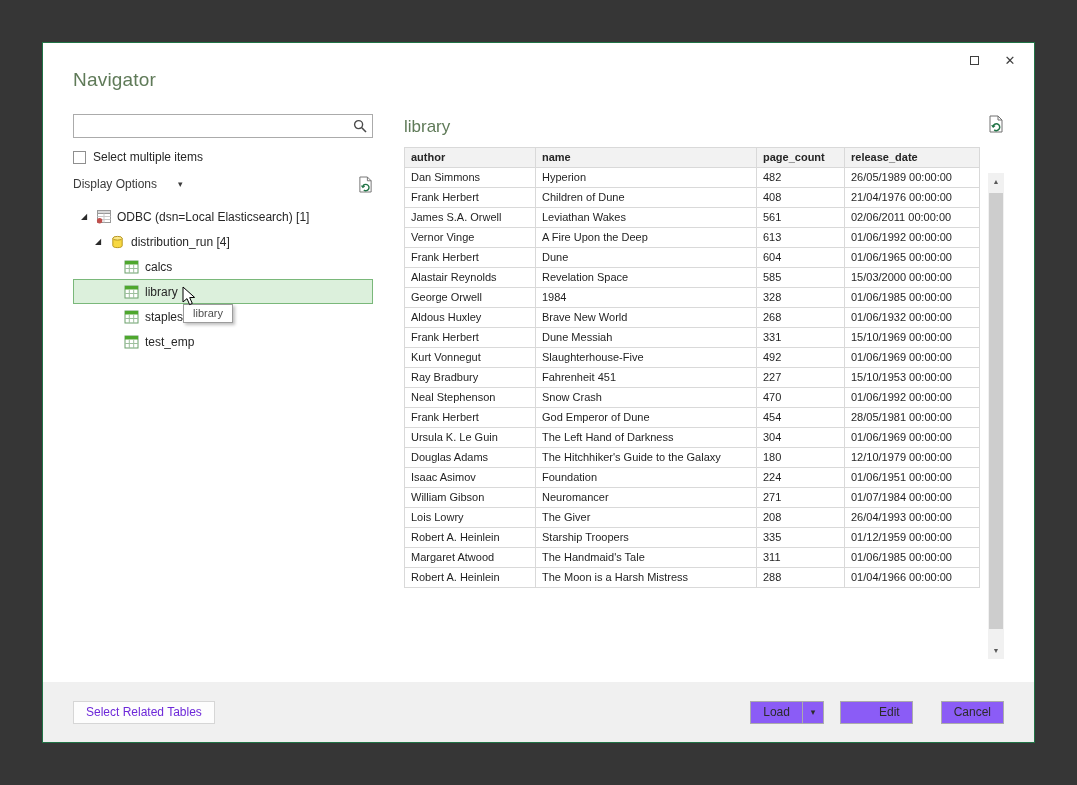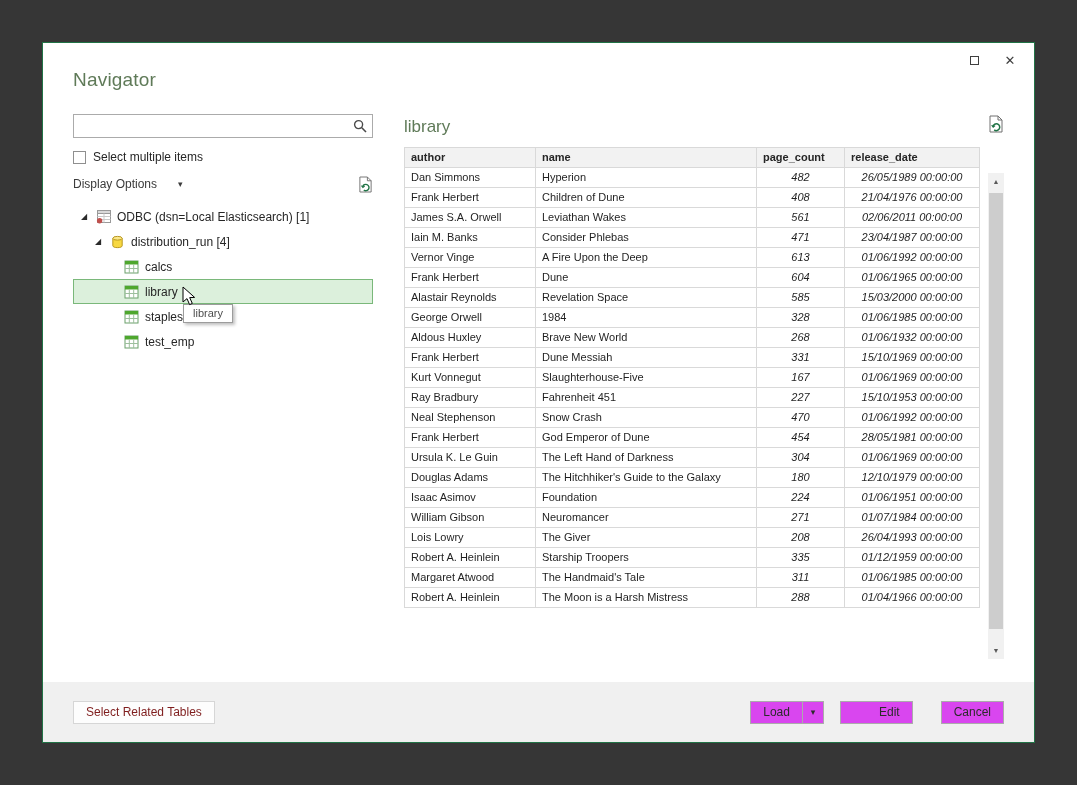--- a/index.html
+++ b/index.html
@@ -46,30 +46,30 @@
   
   .tooltip { position: absolute; left: 140px; top: 261px; background: #fff; border: 1px solid #9c9c9c; box-shadow: 2px 2px 3px rgba(0,0,0,.25); font-size: 11px; color: #4d4d4d; padding: 2px 9px 3px; z-index: 5; }
   .cursor { position: absolute; left: 139px; top: 243px; z-index: 6; }
   
   .right-pane { position: absolute; left: 361px; top: 62px; width: 600px; }
   .preview-title { margin-top: 12px; font-size: 17px; font-weight: 400; color: #5f7a58; }
   .preview-refresh { position: absolute; right: 0; top: 10px; }
   .preview-table { margin-top: 10px; border-collapse: collapse; table-layout: fixed; width: 575px; font-size: 11px; color: #1f1f1f; }
   .preview-table th, .preview-table td { border: 1px solid #d9d9d9; padding: 3px 6px 4px; white-space: nowrap; overflow: hidden; text-align: left; height: 20px; }
   .preview-table th { background: #f2f2f2; font-weight: 700; color: #262626; }
-  .preview-table td.num { text-align: center; font-style: italic; }
+  .preview-table td.num { text-align: left; }
   
   .scrollbar { position: absolute; right: 0; top: 68px; width: 16px; height: 486px; background: #f1f1f1; }
   .sb-arrow { position: absolute; left: 0; width: 16px; height: 17px; font-size: 7px; color: #5a5a5a; display: flex; align-items: center; justify-content: center; }
   .sb-arrow.up { top: 0; } .sb-arrow.down { bottom: 0; }
   .sb-thumb { position: absolute; left: 1px; width: 14px; top: 20px; height: 436px; background: #cdcdcd; }
   
   .footer { position: absolute; left: 0; right: 0; bottom: 0; height: 60px; background: #f0f0f0; display: flex; align-items: center; padding: 0 30px; }
-  .btn { height: 23px; background: #d946ef; border: 1px solid #ababab; color: #2b2b2b; font-size: 12px; font-family: inherit; padding: 0 12px; cursor: default; }
-  .btn.disabled { color: #7f1d1d; border-color: #d6d6d6; background: #fdfdfd; }
+  .btn { height: 23px; background: #8b5cf6; border: 1px solid #ababab; color: #2b2b2b; font-size: 12px; font-family: inherit; padding: 0 12px; cursor: default; }
+  .btn.disabled { color: #6d28d9; border-color: #d6d6d6; background: #fdfdfd; }
   .spacer { flex: 1; }
   .split { display: flex; }
   .btn.load-main { min-width: 46px; border-right: none; }
   .btn.load-arrow { width: 22px; padding: 0; font-size: 9px; }
   .btn.edit { margin-left: 16px; min-width: 60px; padding-left: 38px; }
   .btn.cancel { margin-left: 28px; min-width: 60px; }
 </style>
 </head>
 <body>
 
@@ -251,26 +251,20 @@
             <td class="num">21/04/1976 00:00:00</td>
           </tr>
 
           <tr>
             <td>James S.A. Orwell</td>
             <td>Leviathan Wakes</td>
             <td class="num">561</td>
             <td class="num">02/06/2011 00:00:00</td>
           </tr>
 
-          <tr>
-            <td>Iain M. Banks</td>
-            <td>Consider Phlebas</td>
-            <td class="num">471</td>
-            <td class="num">23/04/1987 00:00:00</td>
-          </tr>
 
 
 
           <tr>
             <td>Vernor Vinge</td>
             <td>A Fire Upon the Deep</td>
             <td class="num">613</td>
             <td class="num">01/06/1992 00:00:00</td>
           </tr>
 
@@ -305,21 +299,21 @@
           <tr>
             <td>Frank Herbert</td>
             <td>Dune Messiah</td>
             <td class="num">331</td>
             <td class="num">15/10/1969 00:00:00</td>
           </tr>
 
           <tr>
             <td>Kurt Vonnegut</td>
             <td>Slaughterhouse-Five</td>
-            <td class="num">167</td>
+            <td class="num">492</td>
             <td class="num">01/06/1969 00:00:00</td>
           </tr>
 
           <tr>
             <td>Ray Bradbury</td>
             <td>Fahrenheit 451</td>
             <td class="num">227</td>
             <td class="num">15/10/1953 00:00:00</td>
           </tr>
 

